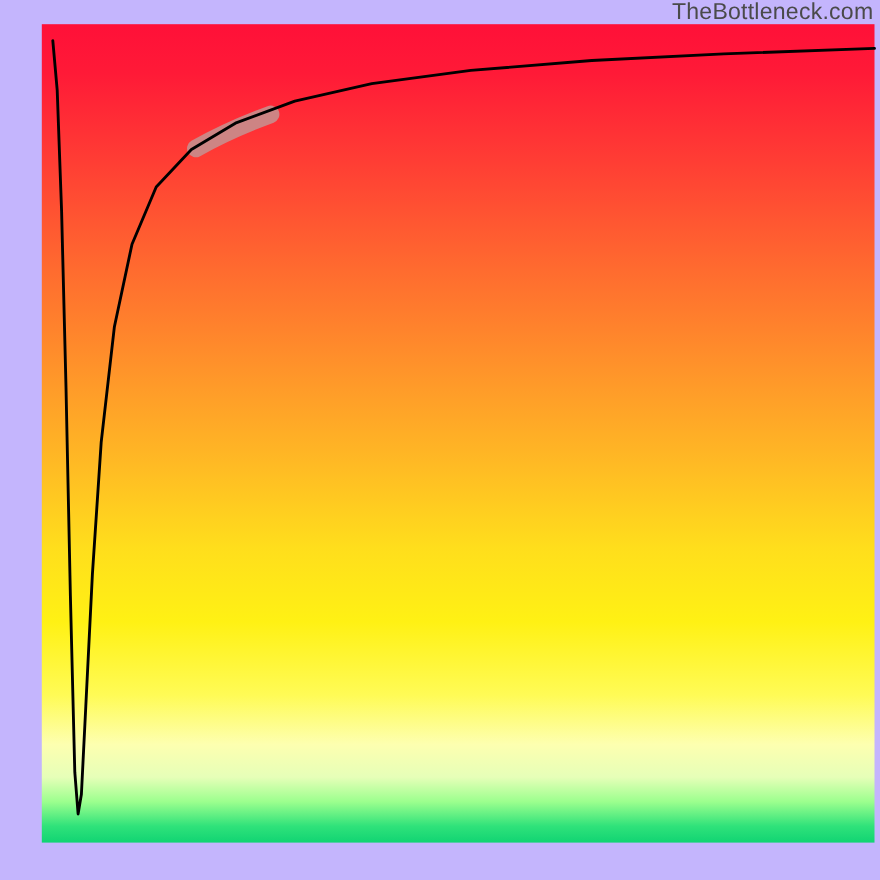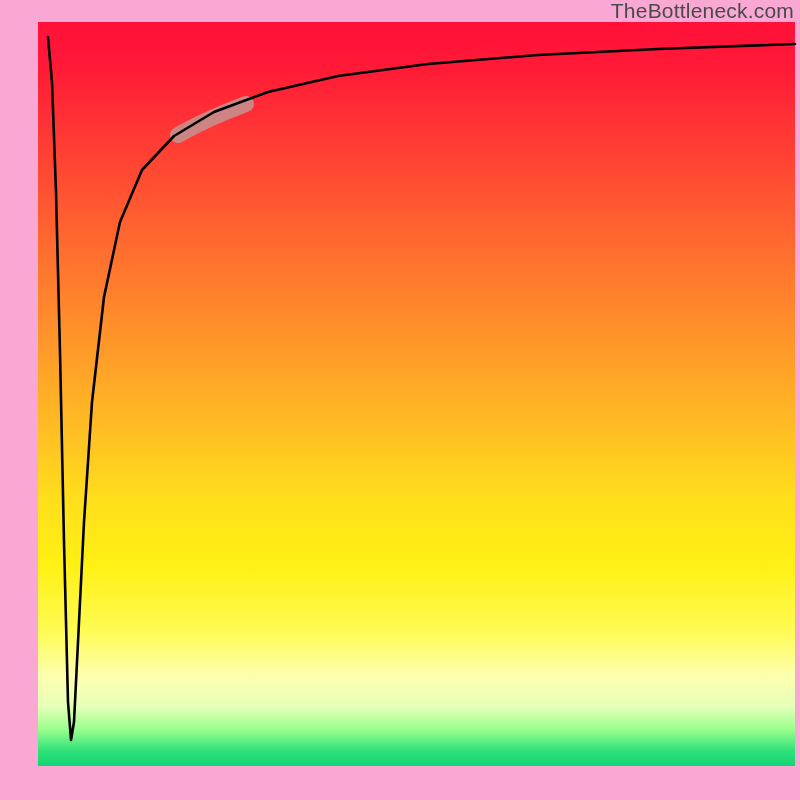--- a/index.html
+++ b/index.html
@@ -8,21 +8,21 @@
     width: 800px;
     height: 800px;
     background: #000;
     overflow: hidden;
     font-family: Arial, Helvetica, sans-serif;
   }
   .frame {
     position: relative;
     width: 800px;
     height: 800px;
-    background: #f9a8d4;
+    background: #c4b5fd;
   }
   .plot-area {
     position: absolute;
     left: 38px;
     top: 22px;
     width: 757px;
     height: 744px;
     
     background: linear-gradient(to bottom,
       #ff1038 0%,

